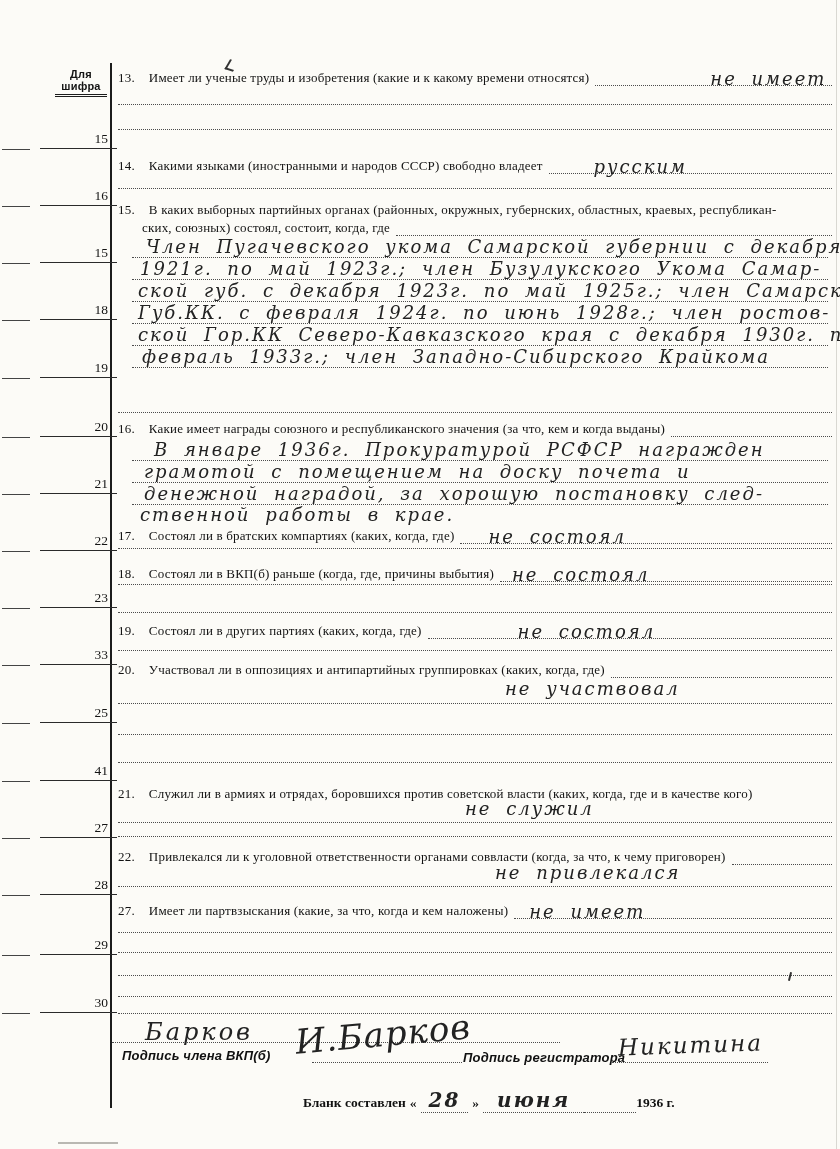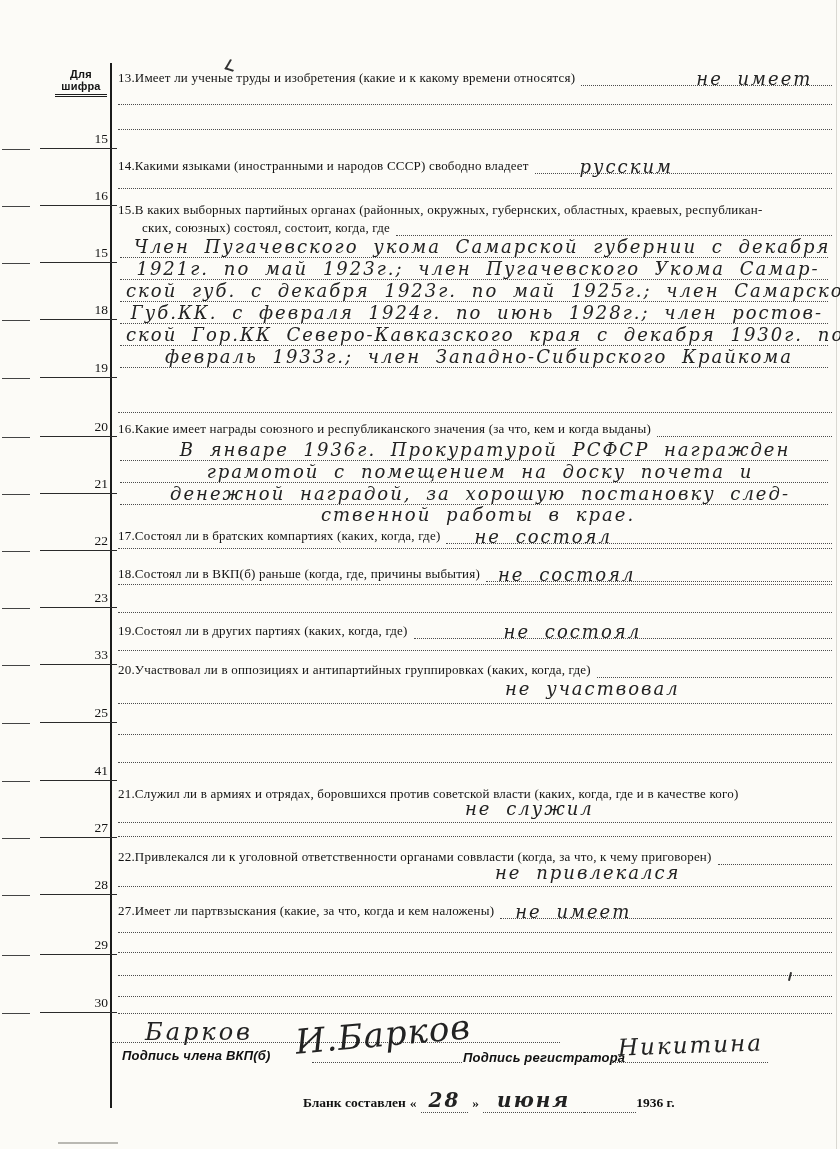--- a/index.html
+++ b/index.html
@@ -21,36 +21,36 @@
     padding-right:9px; border-bottom:1.6px solid #2a2a2a; font-size:13.5px;
   }
   .cipher-num .mdash{
     position:absolute; left:-38px; bottom:-2px; width:28px; border-bottom:1.6px solid #444;
   }
   
   .q{
     position:absolute; left:118px; right:8px; display:flex; align-items:baseline;
     font-size:13px; white-space:nowrap; letter-spacing:0.2px; color:#121212;
   }
-  .qn{margin-right:0;}
+  .qn{margin-right:14px;}
   .leader{
     flex:1; position:relative; align-self:flex-end; margin-left:6px;
     border-bottom:1.4px dotted #4c4c4c; height:5px; min-width:20px;
   }
   .dotline{position:absolute; left:118px; right:8px; border-bottom:1.4px dotted #4c4c4c; height:0;}
   .dotseg{position:absolute; border-bottom:1.4px dotted #4c4c4c; height:0;}
   
   .hw{
     font-family:"DejaVu Serif", serif; font-style:italic; color:#222;
     letter-spacing:2px; word-spacing:7px; white-space:nowrap;
   }
   .ans{position:absolute; bottom:-4px; font-size:18px;}
   .hwline{
-    position:absolute; left:120px; right:12px; height:21px;
-    border-bottom:1.4px dotted #4c4c4c; font-size:18px;text-align:center;
+    position:absolute; left:132px; right:12px; height:21px;
+    border-bottom:1.4px dotted #4c4c4c; font-size:18px;
   }
   .hwfree{position:absolute; font-size:18px;}
   
   .sig-label{
     position:absolute; font-family:"Liberation Sans", sans-serif;
     font-weight:bold; font-style:italic; font-size:13px; letter-spacing:0.2px; color:#111;
   }
   .sig-name-block{position:absolute; font-size:24px; letter-spacing:3px;}
   .sig-big{position:absolute; font-size:34px; transform:rotate(-5deg); letter-spacing:1px;}
   .sig-reg{position:absolute; font-size:23px; transform:rotate(-2deg);}
@@ -115,21 +115,21 @@
 
   <div class="q" style="top:202px">
     <span class="qn">15.</span>
     <span>В каких выборных партийных органах (районных, окружных, губернских, областных, краевых, республикан-</span>
   </div>
   <div class="q" style="top:220px; left:142px">
     <span>ских, союзных) состоял, состоит, когда, где</span>
     <span class="leader"></span>
   </div>
   <div class="hwline" style="top:236px; padding-left:14px"><span class="hw">Член Пугачевского укома Самарской губернии с декабря</span></div>
-  <div class="hwline" style="top:258px; padding-left:8px"><span class="hw">1921г. по май 1923г.; член Пугачевского Укома Самар-</span></div>
+  <div class="hwline" style="top:258px; padding-left:8px"><span class="hw">1921г. по май 1923г.; член Бузулукского Укома Самар-</span></div>
   <div class="hwline" style="top:280px; padding-left:6px"><span class="hw">ской губ. с декабря 1923г. по май 1925г.; член Самарской</span></div>
   <div class="hwline" style="top:302px; padding-left:6px"><span class="hw">Губ.КК. с февраля 1924г. по июнь 1928г.; член ростов-</span></div>
   <div class="hwline" style="top:324px; padding-left:6px"><span class="hw">ской Гор.КК Северо-Кавказского края с декабря 1930г. по</span></div>
   <div class="hwline" style="top:346px; padding-left:10px"><span class="hw">февраль 1933г.; член Западно-Сибирского Крайкома</span></div>
   <div class="dotline" style="top:412px"></div>
 
   <div class="q" style="top:421px">
     <span class="qn">16.</span>
     <span>Какие имеет награды союзного и республиканского значения (за что, кем и когда выданы)</span>
     <span class="leader"></span>

